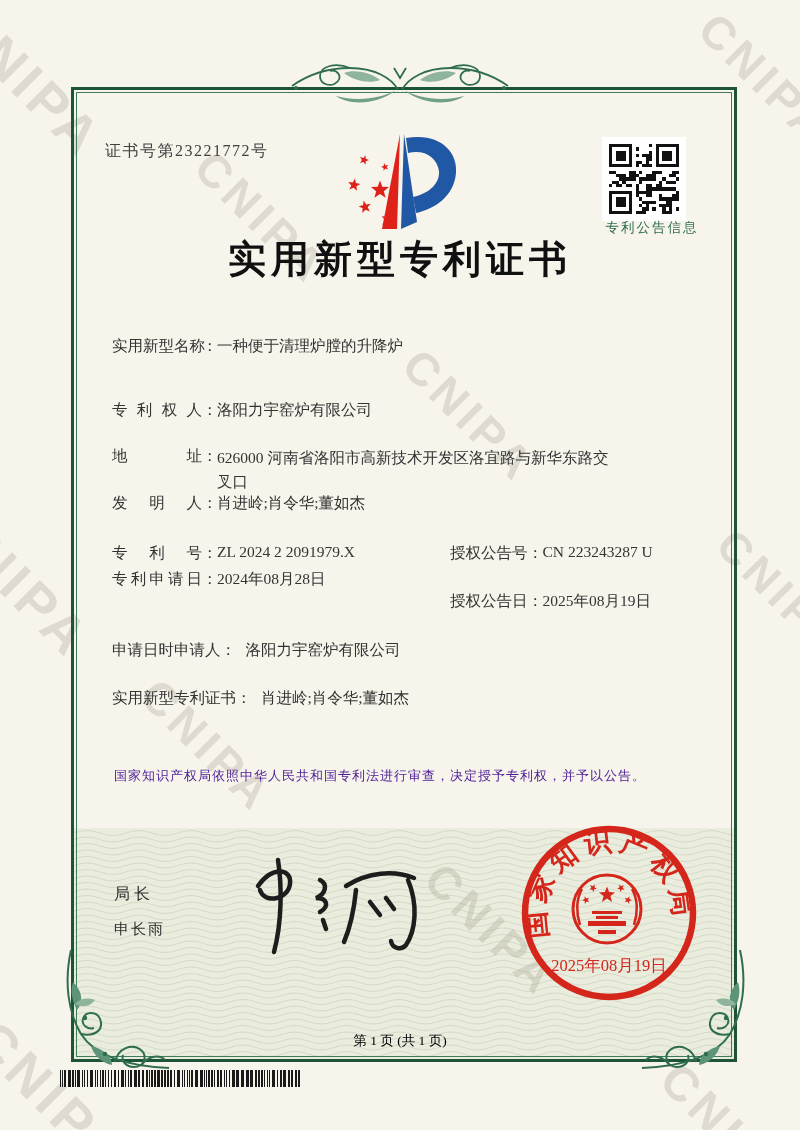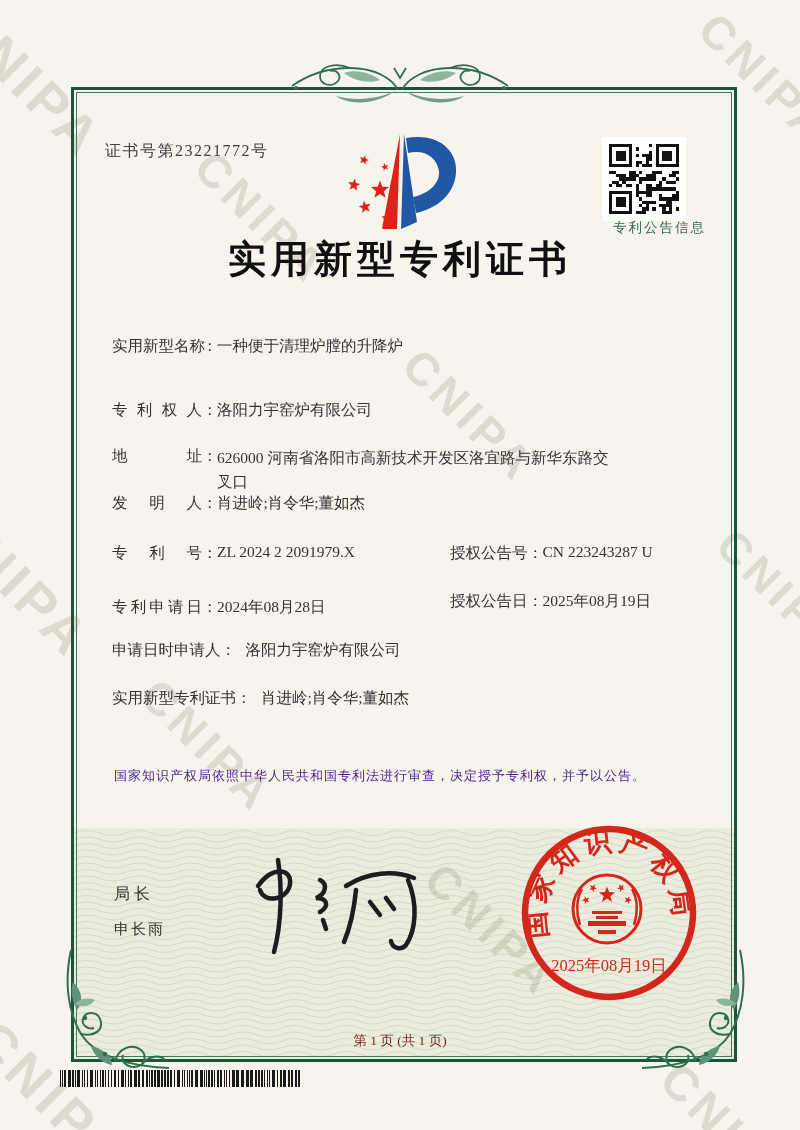--- a/index.html
+++ b/index.html
@@ -11,40 +11,40 @@
       transform:rotate(45deg);transform-origin:0 0;z-index:2;white-space:nowrap}
   .band{position:absolute;left:74px;top:828px;width:660px;height:231px;
         background:rgba(222,228,208,.5);z-index:1;overflow:hidden}
   .frame{position:absolute;left:71px;top:87px;width:666px;height:975px;
          border:3px solid #1d5438;z-index:2}
   .frame-inner{position:absolute;left:2px;top:2px;right:2px;bottom:2px;border:1px solid #3e7b59}
   .orn{position:absolute;z-index:3}
   .cert-no{position:absolute;left:105px;top:141px;font-size:16px;letter-spacing:1.5px;color:#404040;z-index:3}
   .logo{position:absolute;left:336px;top:128px;z-index:3}
   .qr-wrap{position:absolute;left:602px;top:137px;width:84px;height:84px;background:#fff;padding:7px;z-index:3}
-  .qr-label{position:absolute;left:574px;top:219px;width:132px;text-align:right;
+  .qr-label{position:absolute;left:586px;top:219px;width:132px;text-align:center;
             font-size:13.5px;color:#2f6e4e;letter-spacing:2px;z-index:3}
   .title{position:absolute;left:0;top:234px;width:800px;text-align:center;
          font-size:38px;font-weight:bold;letter-spacing:5px;color:#101010;z-index:3}
   .row{position:absolute;left:112px;font-size:15.5px;color:#333;z-index:3;white-space:nowrap}
   .row2{left:450px}
   .flabel{display:inline-block;width:90px;text-align:justify;text-align-last:justify;vertical-align:top}
   .flabel.wide{width:auto;text-align:center;text-align-last:auto}
   .colon{display:inline-block;width:15px;vertical-align:top}
   .fvalue{display:inline-block;vertical-align:top}
   .fvalue.wrap{white-space:normal;width:392px;line-height:24px}
   .fvalue.gap{margin-left:10px}
   .legal{position:absolute;left:86px;top:760px;width:640px;font-size:13px;line-height:32px;
          letter-spacing:1px;color:#4c1d95;z-index:3}
   .legal .l1{text-indent:28px}
   .sig-title{position:absolute;left:114px;top:884px;font-size:16px;letter-spacing:4px;z-index:3}
   .sig-name{position:absolute;left:114px;top:920px;font-size:15px;letter-spacing:2px;z-index:3}
   .sig-svg{position:absolute;left:228px;top:852px;z-index:3}
   .seal{position:absolute;left:517px;top:821px;z-index:4}
-  .footer{position:absolute;left:0;top:1032px;width:800px;text-align:center;font-size:13.5px;color:#7f1d1d;z-index:3}
+  .footer{position:absolute;left:0;top:1032px;width:800px;text-align:center;font-size:13.5px;color:#000000;z-index:3}
   .barcode{position:absolute;left:60px;top:1070px;z-index:3}
 </style>
 </head>
 <body>
 
 <div class="wm" style="left:-18px;top:-8px;font-size:54px">CNIPA</div>
 <div class="wm" style="left:222px;top:140px;font-size:46px">CNIPA</div>
 <div class="wm" style="left:726px;top:2px;font-size:46px">CNIPA</div>
 <div class="wm" style="left:430px;top:338px;font-size:46px">CNIPA</div>
 <div class="wm" style="left:-30px;top:492px;font-size:54px">CNIPA</div>
@@ -298,21 +298,21 @@
 </div>
 <div class="row" style="top:493px">
   <span class="flabel">发明人</span><span class="colon">：</span><span class="fvalue">肖进岭;肖令华;董如杰</span>
 </div>
 <div class="row" style="top:543px">
   <span class="flabel">专利号</span><span class="colon">：</span><span class="fvalue">ZL 2024 2 2091979.X</span>
 </div>
 <div class="row row2" style="top:543px">
   <span class="flabel wide">授权公告号</span><span class="colon">：</span><span class="fvalue">CN 223243287 U</span>
 </div>
-<div class="row" style="top:597px">
+<div class="row" style="top:569px">
   <span class="flabel">专利申请日</span><span class="colon">：</span><span class="fvalue">2024年08月28日</span>
 </div>
 <div class="row row2" style="top:591px">
   <span class="flabel wide">授权公告日</span><span class="colon">：</span><span class="fvalue">2025年08月19日</span>
 </div>
 <div class="row" style="top:640px">
   <span class="flabel wide">申请日时申请人</span><span class="colon">：</span><span class="fvalue gap">洛阳力宇窑炉有限公司</span>
 </div>
 <div class="row" style="top:688px">
   <span class="flabel wide">实用新型专利证书</span><span class="colon">：</span><span class="fvalue gap">肖进岭;肖令华;董如杰</span>

